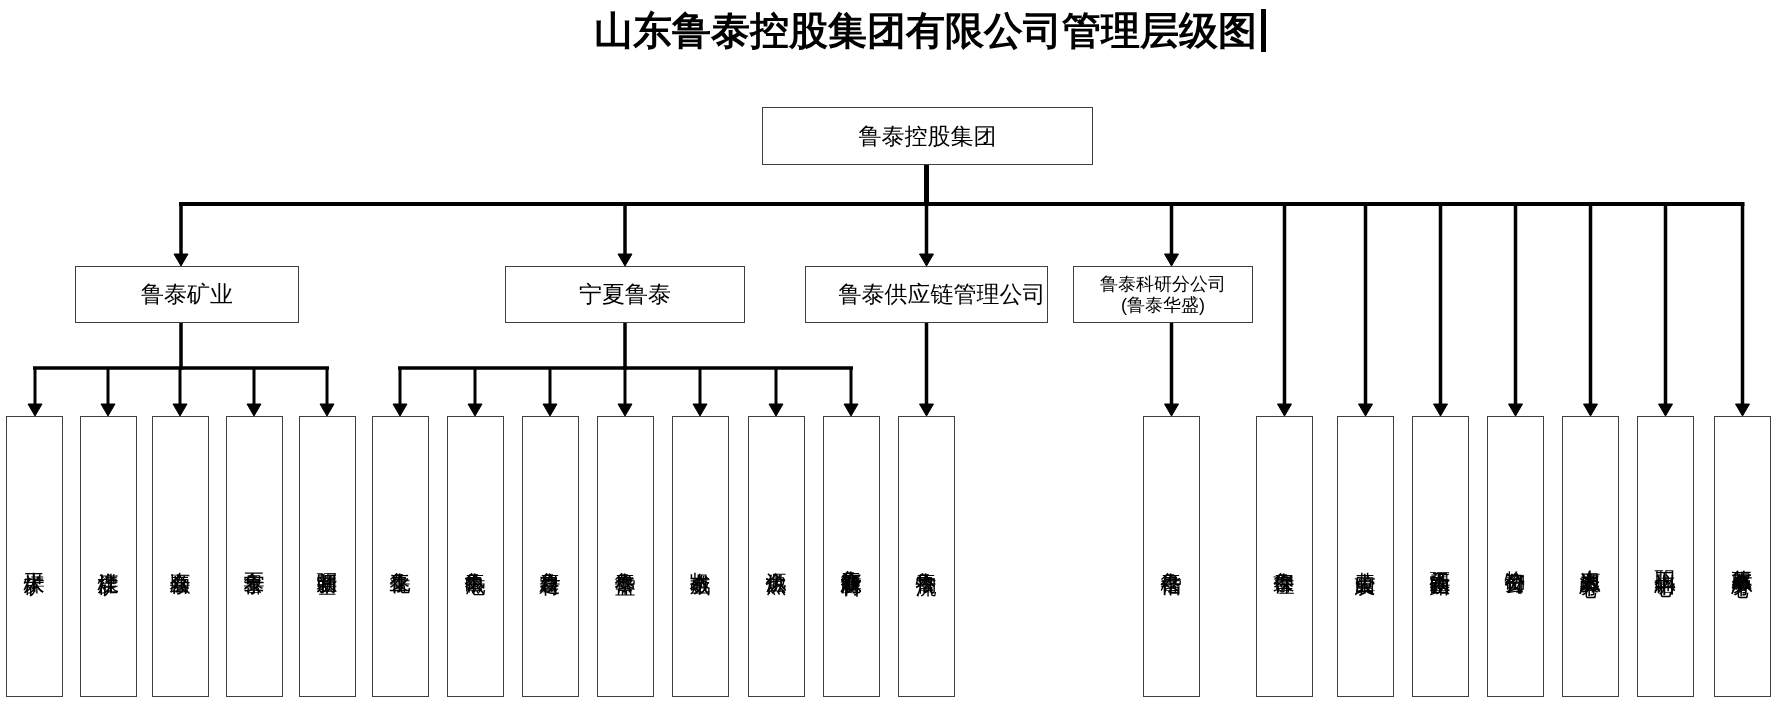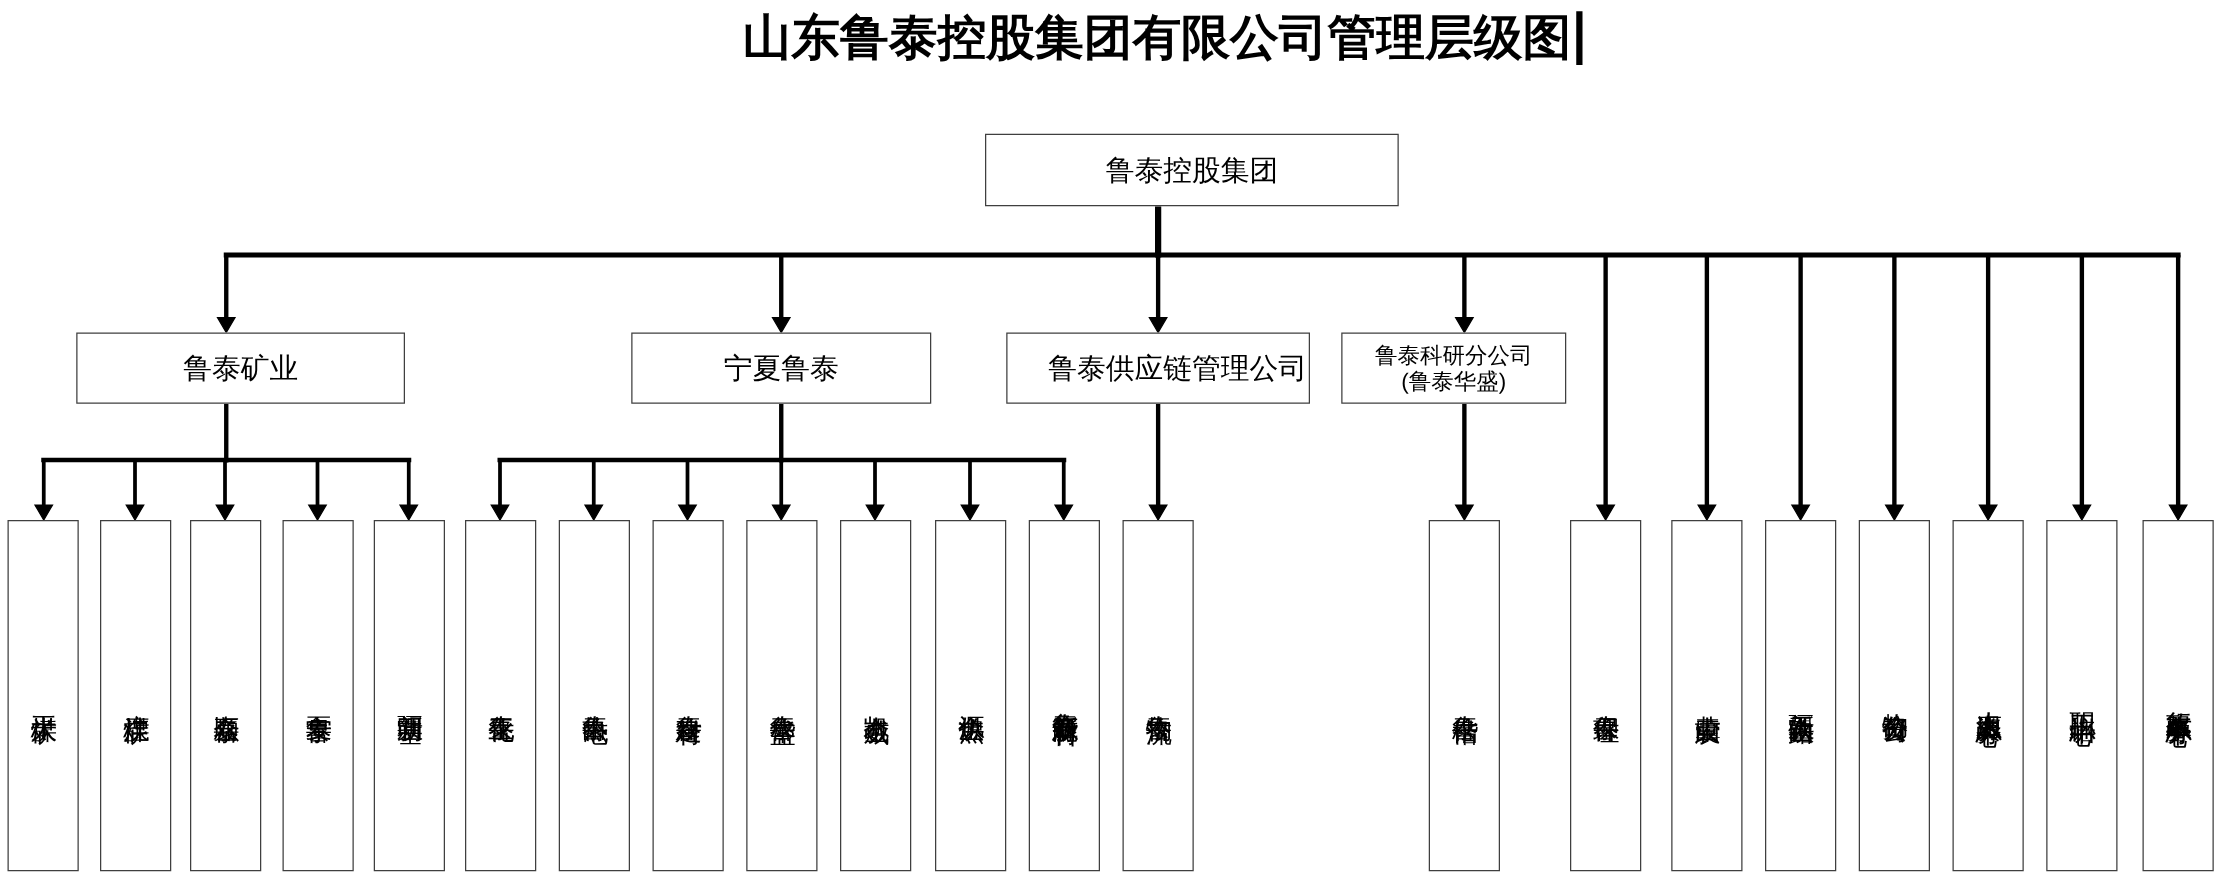--- a/index.html
+++ b/index.html
@@ -39,28 +39,28 @@
   .node {
     position: absolute;
     background: #ffffff;
     border: 1.5px solid #3f3f3f;
     display: flex;
     align-items: center;
     justify-content: center;
     text-align: center;
   }
   .node-root {
-    left: 788px; top: 107px; width: 331px; height: 58px;
+    left: 762px; top: 107px; width: 331px; height: 58px;
     font-size: 23px;
   }
   .node-l2 {
     top: 266px; height: 57px;
     font-size: 23px;
   }
-  .node-l2.mining   { left: 61px;  width: 263px; }
+  .node-l2.mining   { left: 75px;  width: 224px; }
   .node-l2.chemical { left: 505px; width: 240px; }
   .node-l2.supply   { left: 805px; width: 243px; padding-left: 31px; }
   .node-l2.research { left: 1073px; width: 180px; font-size: 18px; line-height: 21px; flex-direction: column; }
   .node-tall {
     top: 416px; height: 281px; width: 57px;
     font-size: 21px;
   }
   .vtext {
     writing-mode: vertical-rl;
     text-orientation: upright;

